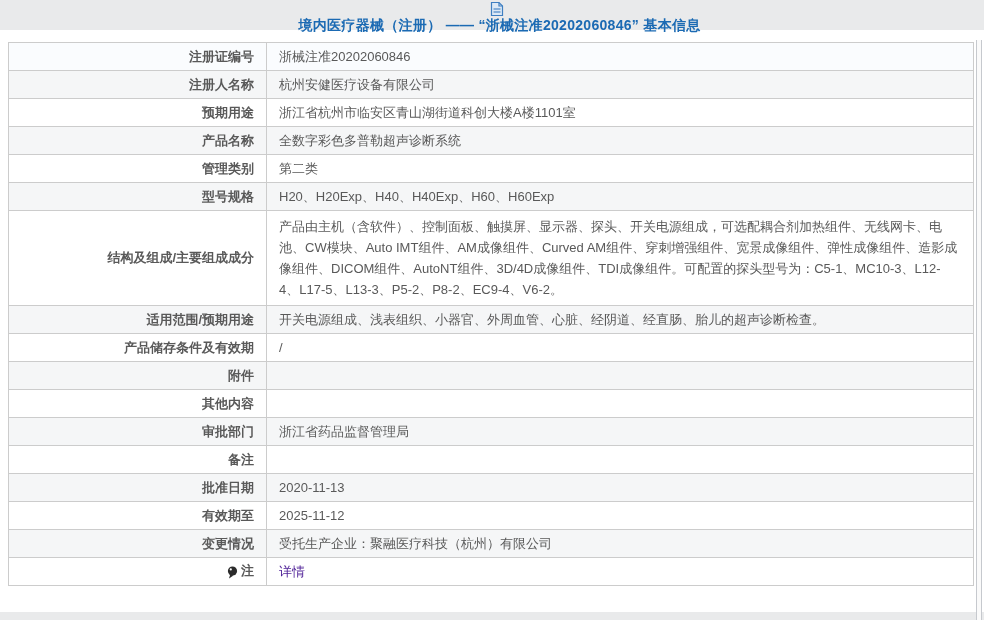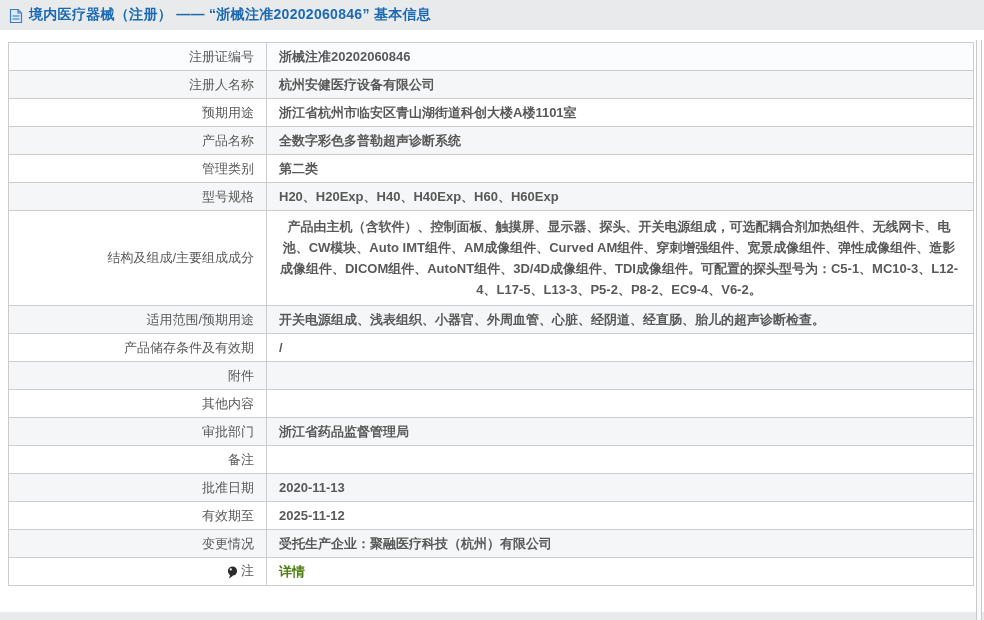--- a/index.html
+++ b/index.html
@@ -10,20 +10,21 @@
     font-family:"Liberation Sans","DejaVu Sans",sans-serif;
     position:relative;
     overflow:hidden;
   }
   .header-band {
     position:absolute; top:0; left:0;
     width:984px; height:30px;
     background:#e9eaeb;
     display:flex; align-items:center;
     padding-left:9px;
+    flex-direction:column;
   }
   .doc-icon { display:inline-flex; margin-top:1px; }
   .page-title {
     color:#1b6ab3;
     font-size:14px;
     font-weight:bold;
     margin-left:6px;
     letter-spacing:0.3px;
     white-space:nowrap;
   }
@@ -44,38 +45,37 @@
     overflow:hidden;
   }
   .info-table tr { background:#ffffff; }
   .info-table tr:nth-child(even) { background:#f5f6f7; }
   .info-table tr:first-child { background:#fafcfe; }
   td.label {
     width:258px;
     text-align:right;
     padding:3px 12px 3px 4px;
     white-space:nowrap;
+    font-weight:bold;
   }
   td.value {
     padding:3px 14px 3px 12px;
     text-align:left;
-    font-weight:bold;
   }
   tr.big-row td { height:auto; }
   tr.big-row td.value {
     line-height:21px;
     padding-top:5px;
     padding-bottom:5px;
     word-break:break-all;
-    text-align:center;
   }
   .note-cell { display:inline-flex; align-items:center; gap:3px; }
   .note-icon { display:inline-flex; position:relative; top:1px; }
   a.details-link {
-    color:#4d7c0f;
+    color:#4c1d95;
     text-decoration:none;
     cursor:pointer;
   }
   .scrollbar-track {
     position:absolute; top:40px; right:2px;
     width:6px; height:580px;
     background:#fafafa;
     border-left:1px solid #c6c9ce;
     border-right:1px solid #c6c9ce;
   }

